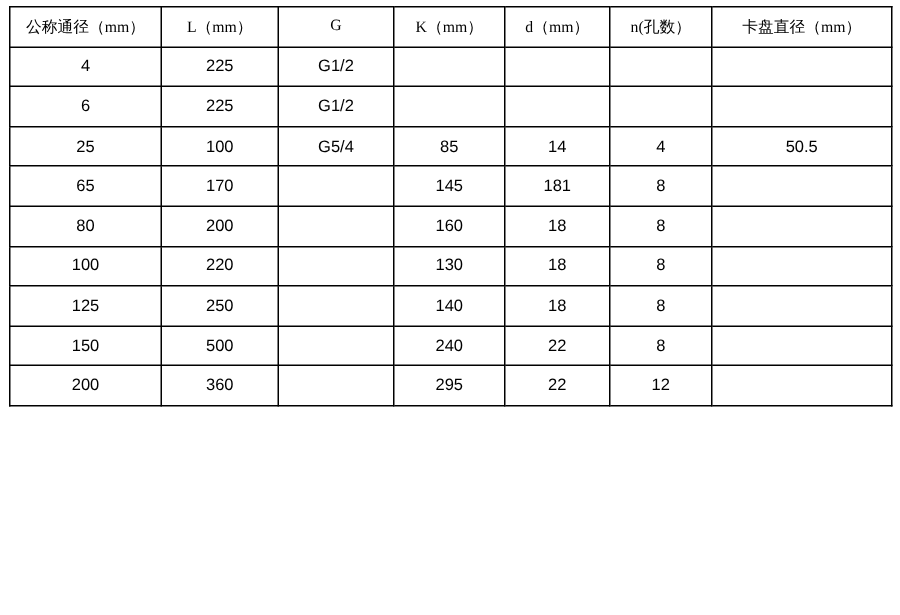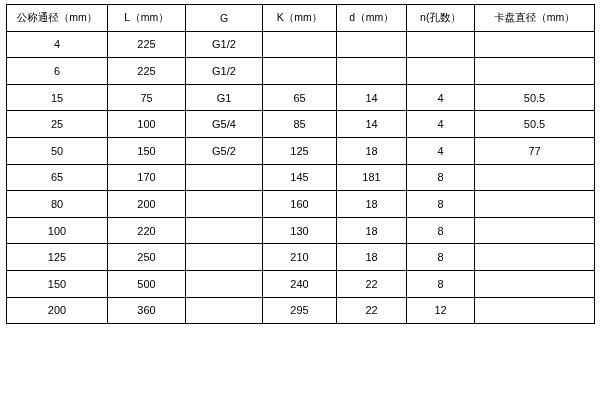--- a/index.html
+++ b/index.html
@@ -25,20 +25,21 @@
     text-align: center;
     vertical-align: middle;
     height: 25.6px;
     padding: 0;
     font-weight: normal;
     white-space: nowrap;
     overflow: hidden;
   }
   #spec-table th {
     font-size: 10.5px;
+    font-family: Liberation Serif, serif;
   }
   #spec-table td {
     font-size: 11px;
   }
   col.c0 { width: 101px; }
   col.c1 { width: 78px; }
   col.c2 { width: 77px; }
   col.c3 { width: 74px; }
   col.c4 { width: 70px; }
   col.c5 { width: 68px; }
@@ -81,45 +82,27 @@
     <tr>
       <td>6</td>
       <td>225</td>
       <td>G1/2</td>
       <td></td>
       <td></td>
       <td></td>
       <td></td>
     </tr>
     <tr>
-      <td>15</td>
-      <td>75</td>
-      <td>G1</td>
-      <td>65</td>
-      <td>14</td>
-      <td>4</td>
-      <td>50.5</td>
-    </tr>
-    <tr>
       <td>25</td>
       <td>100</td>
       <td>G5/4</td>
       <td>85</td>
       <td>14</td>
       <td>4</td>
       <td>50.5</td>
-    </tr>
-    <tr>
-      <td>50</td>
-      <td>150</td>
-      <td>G5/2</td>
-      <td>125</td>
-      <td>18</td>
-      <td>4</td>
-      <td>77</td>
     </tr>
     <tr>
       <td>65</td>
       <td>170</td>
       <td></td>
       <td>145</td>
       <td>181</td>
       <td>8</td>
       <td></td>
     </tr>
@@ -138,21 +121,21 @@
       <td></td>
       <td>130</td>
       <td>18</td>
       <td>8</td>
       <td></td>
     </tr>
     <tr>
       <td>125</td>
       <td>250</td>
       <td></td>
-      <td>210</td>
+      <td>140</td>
       <td>18</td>
       <td>8</td>
       <td></td>
     </tr>
     <tr>
       <td>150</td>
       <td>500</td>
       <td></td>
       <td>240</td>
       <td>22</td>

